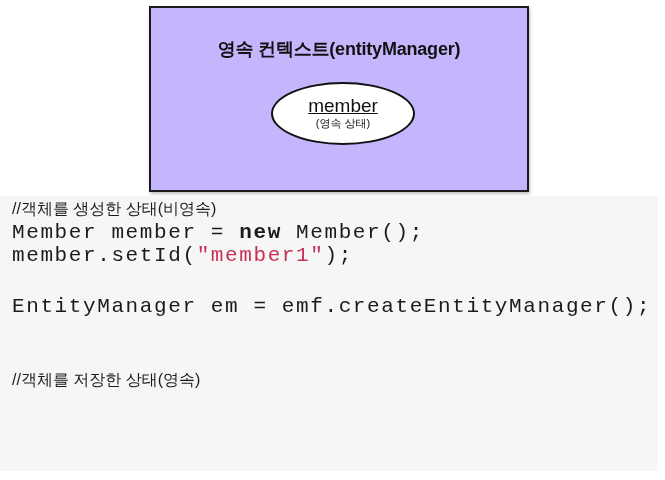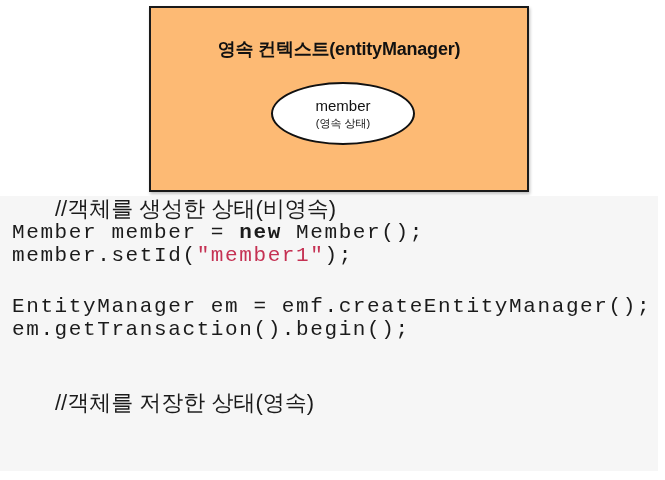--- a/index.html
+++ b/index.html
@@ -16,21 +16,21 @@
     overflow: hidden;
   }
   
   .context-box {
     position: absolute;
     left: 149px;
     top: 6px;
     width: 380px;
     height: 186px;
     box-sizing: border-box;
-    background: #fdba74;
+    background: #c4b5fd;
     border: 2px solid #1a1a1a;
     box-shadow: 1px 2px 3px rgba(0,0,0,0.25);
   }
   .context-title {
     margin-top: 29px;
     text-align: center;
     font-size: 18px;
     font-weight: bold;
     color: #111111;
     letter-spacing: -0.2px;
@@ -44,23 +44,24 @@
     box-sizing: border-box;
     border: 2px solid #111111;
     border-radius: 50%;
     background: #ffffff;
     display: flex;
     flex-direction: column;
     align-items: center;
     justify-content: center;
   }
   .entity-name {
-    font-size: 15px;
+    font-size: 19px;
     line-height: 19px;
     color: #111111;
+    text-decoration: underline;
   }
   .entity-state {
     font-size: 11px;
     line-height: 16px;
     color: #111111;
   }
   
   .code-block {
     position: absolute;
     left: 0;
@@ -76,24 +77,23 @@
   .code-line {
     height: 23px;
     line-height: 23px;
     font-size: 21px;
     letter-spacing: 1.6px;
     white-space: pre;
   }
   .comment-line {
     height: 25px;
     line-height: 25px;
-    font-size: 22px;
+    font-size: 16px;
     letter-spacing: 0;
     font-family: "Liberation Sans", sans-serif;
-    margin-left: 43px;
   }
   .kw  { font-weight: bold; margin-top: 12px; }
   .str { color: #c53153; }
   .bold-line { font-weight: bold; }
   .sp1 { height: 28px; }
   .sp2 { height: 49px; }
 </style>
 </head>
 <body>
 
@@ -113,21 +113,20 @@
 
     <div class="code-line"><span>Member member = </span><span class="kw">new</span><span> Member();</span></div>
 
     <div class="code-line"><span>member.setId(</span><span class="str">"member1"</span><span>);</span></div>
 
 
     <div class="sp1"></div>
 
     <div class="code-line">EntityManager em = emf.createEntityManager();</div>
 
-    <div class="code-line">em.getTransaction().begin();</div>
 
     <div class="sp2"></div>
 
     <div class="code-line comment-line">//객체를 저장한 상태(영속)</div>
 
 
   </div>
 
 </div>
 

